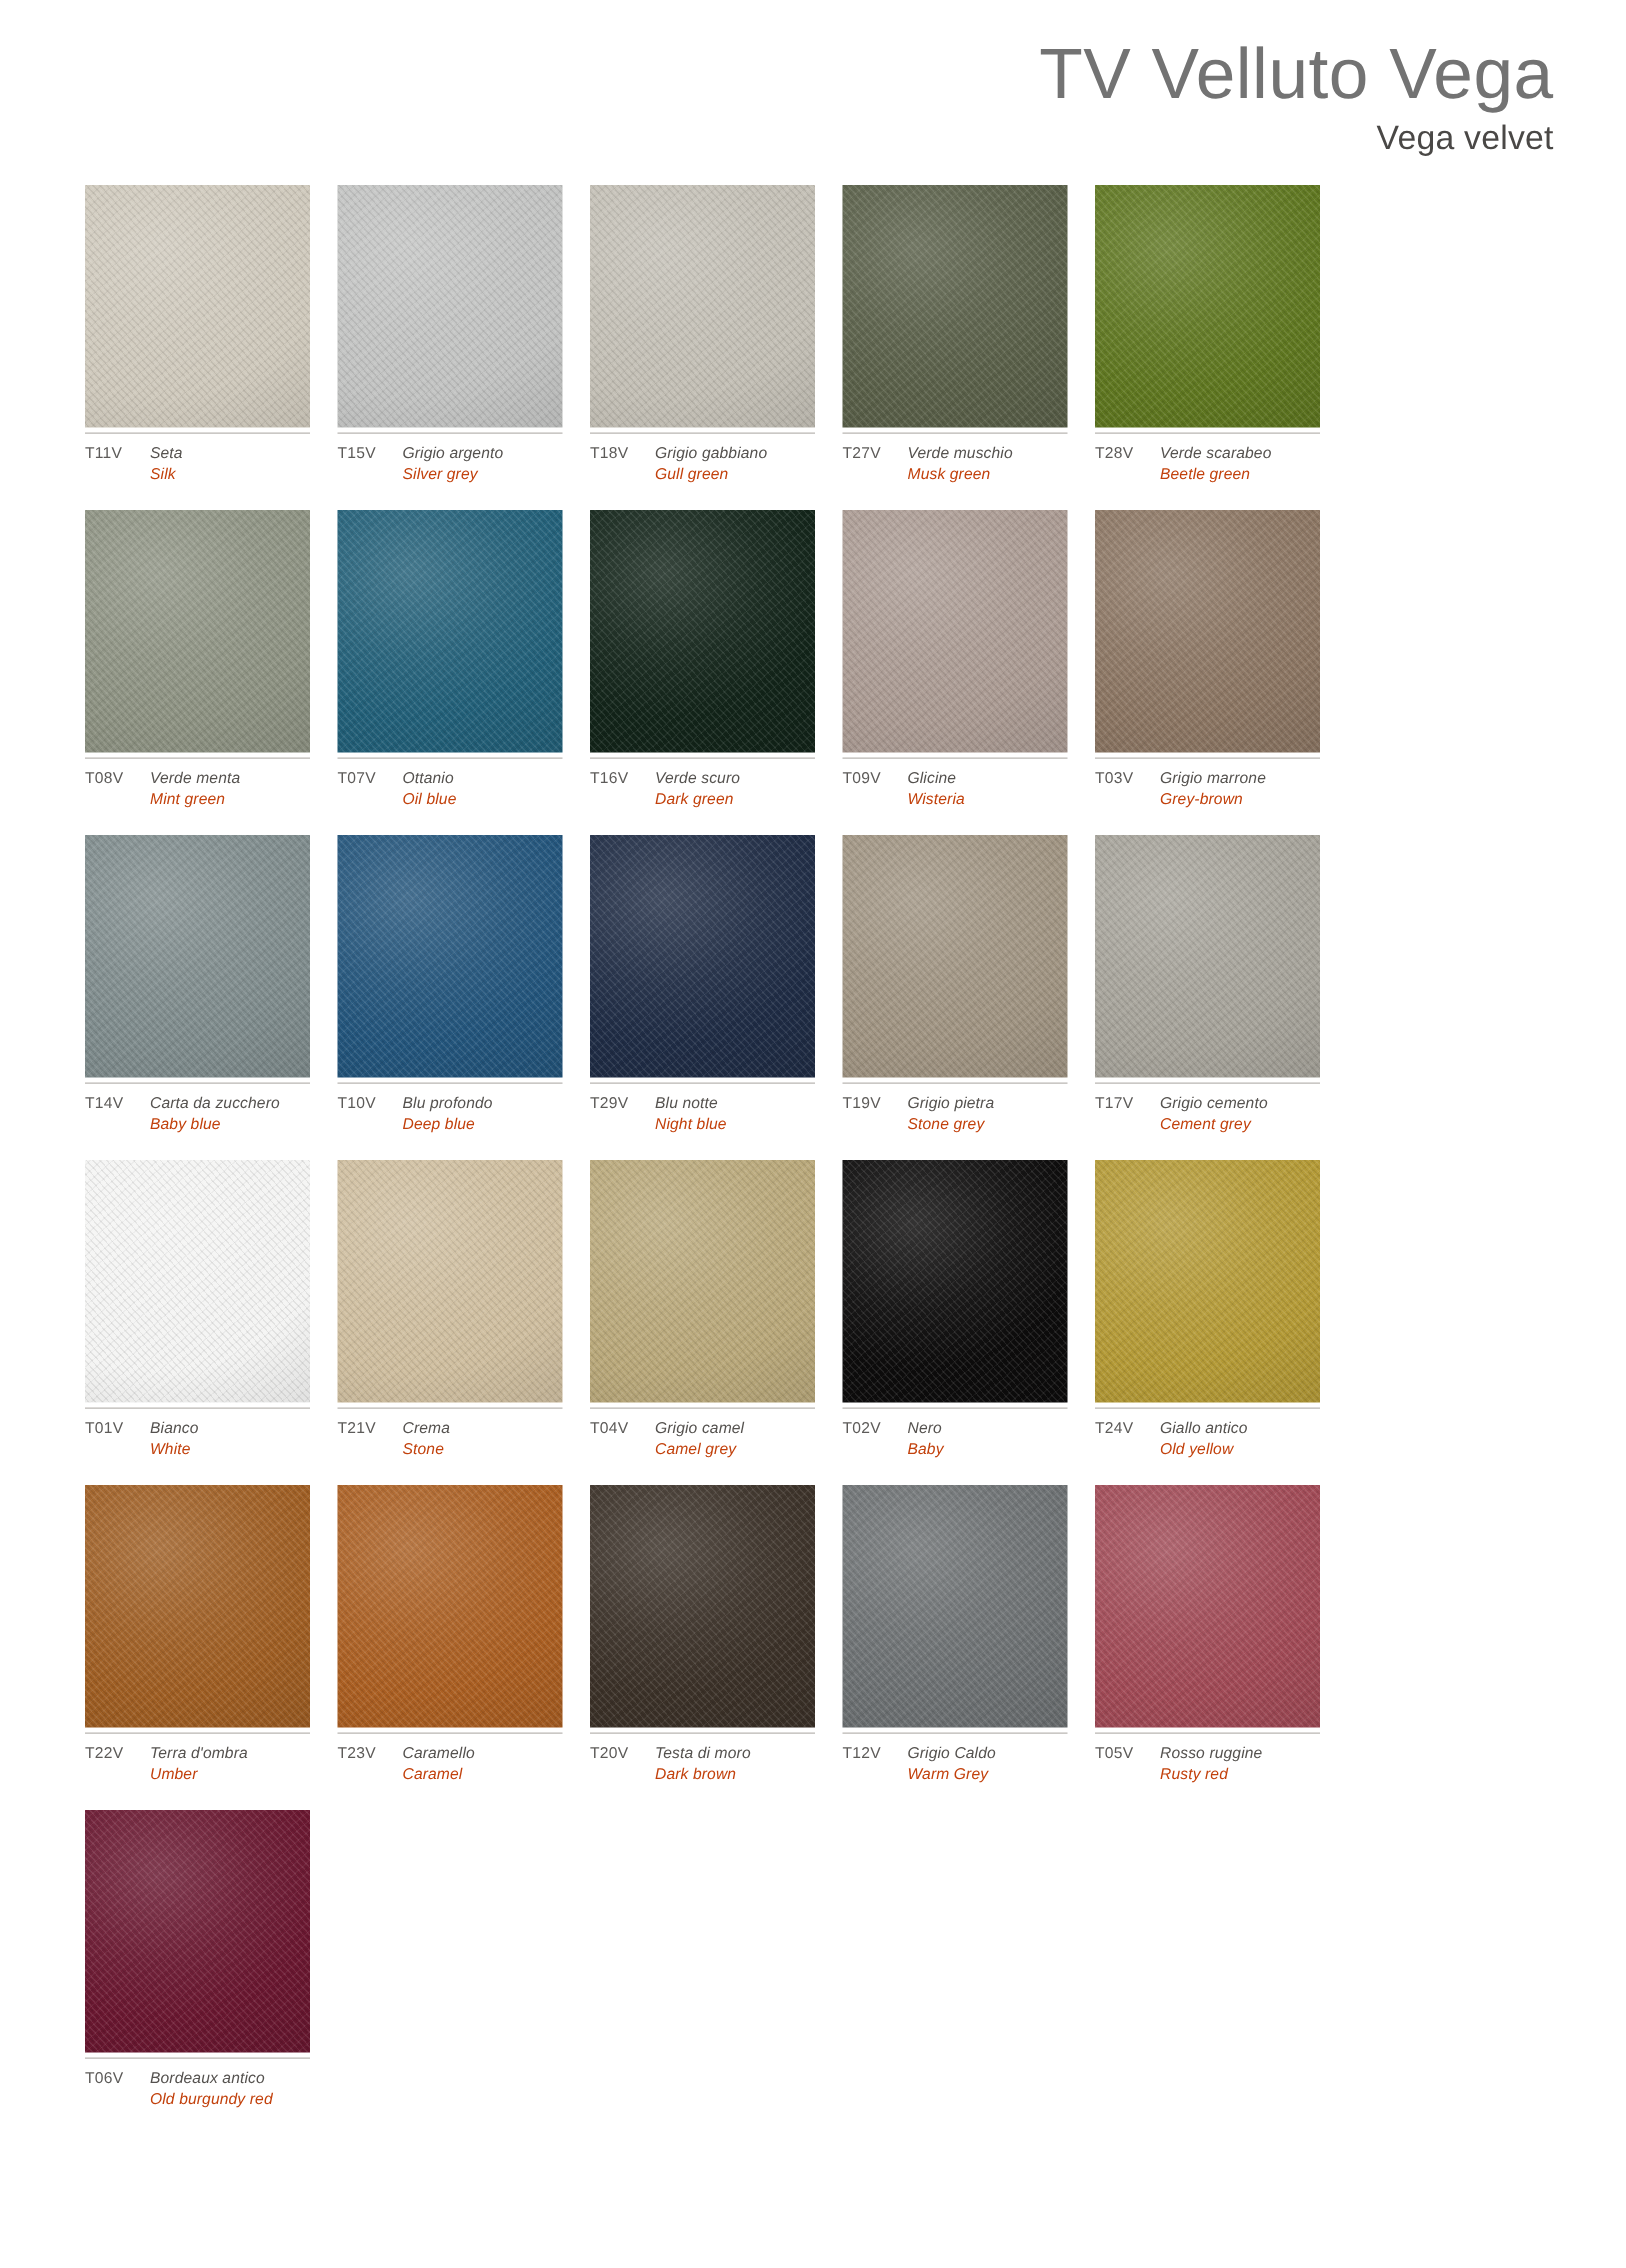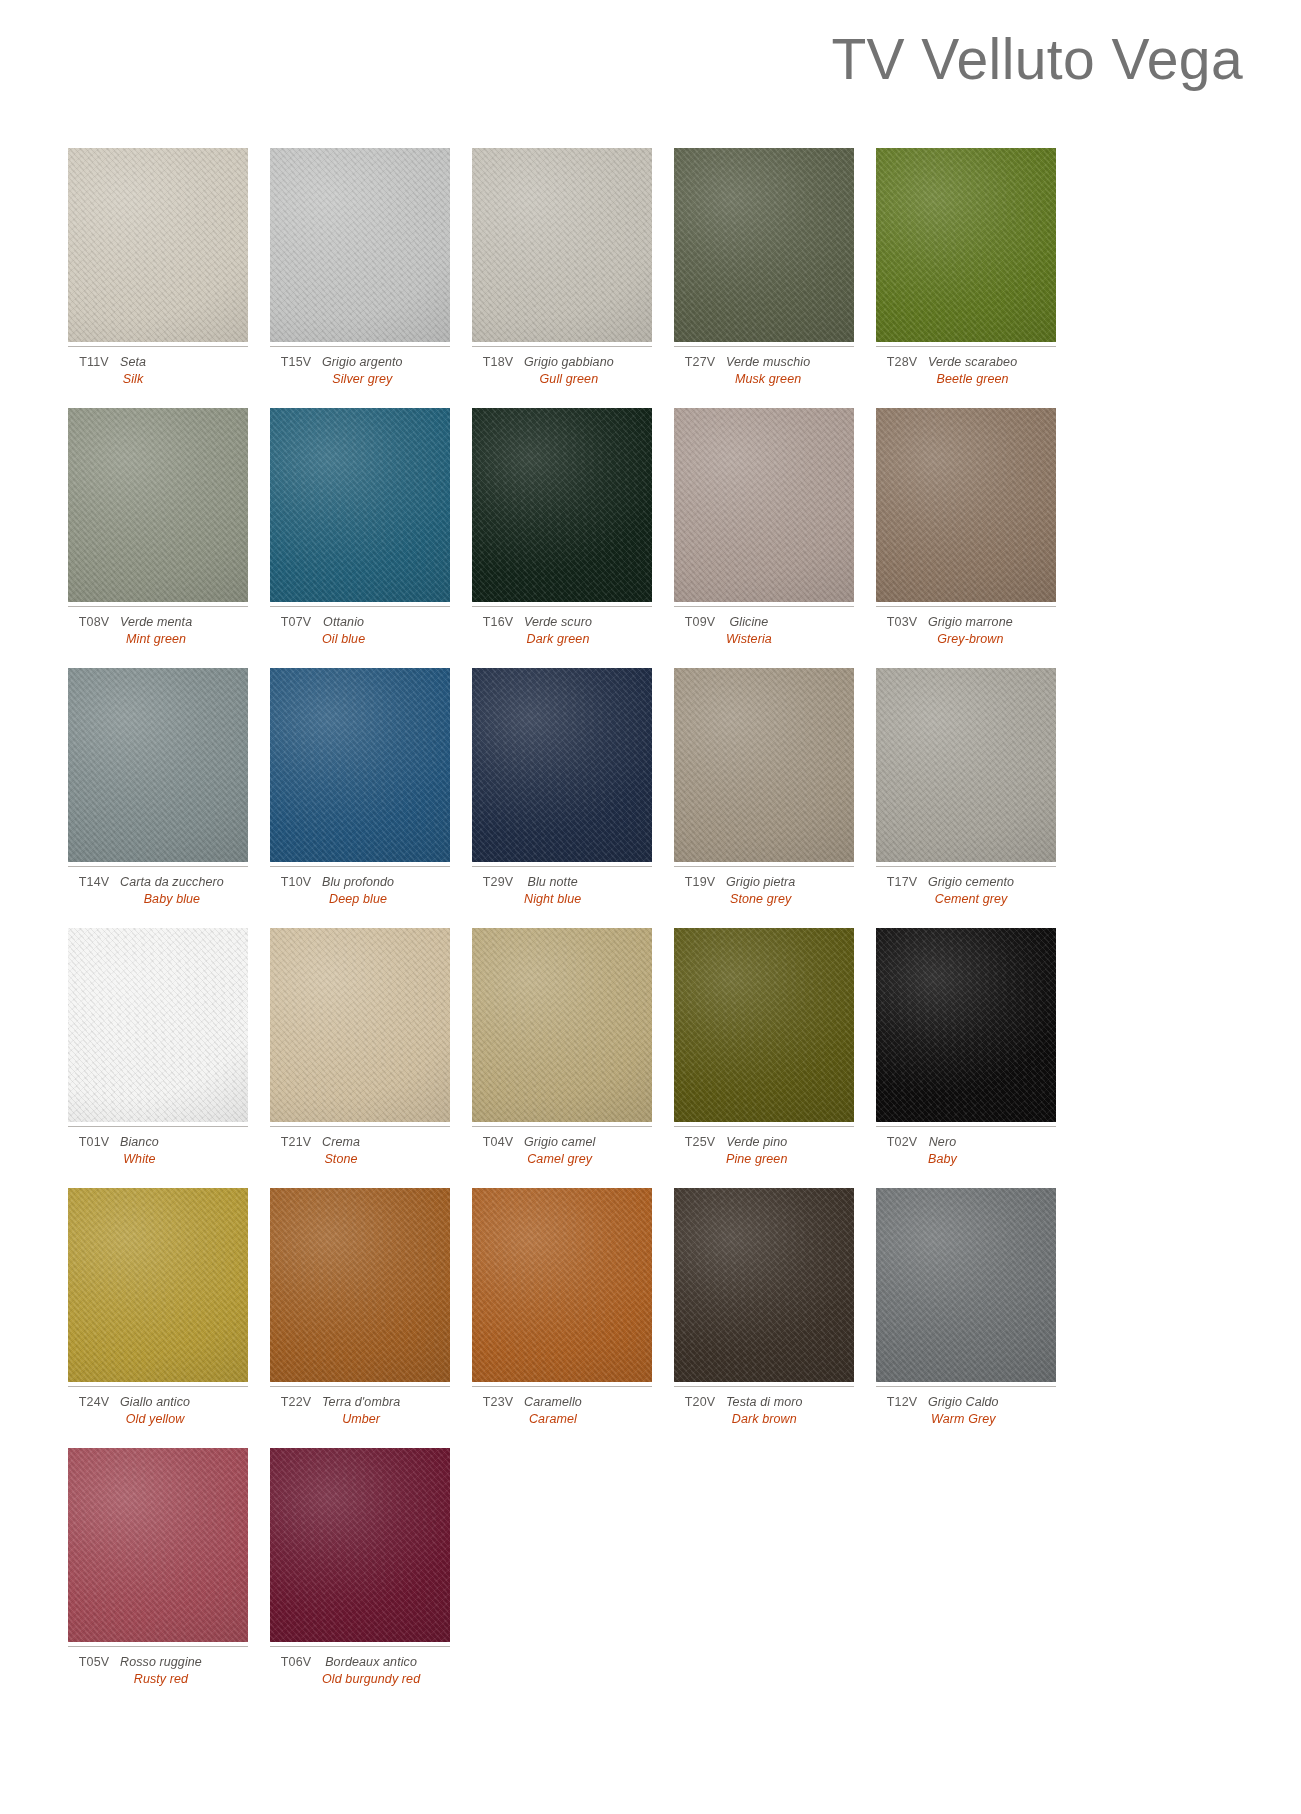--- a/index.html
+++ b/index.html
@@ -119,21 +119,20 @@
     width: 180px;
     height: 1px;
     background: #b9b6b2;
     margin-top: 4px;
   }
 
   .swatch-meta {
     margin-top: 7px;
     display: flex;
     align-items: flex-start;
-    text-align: center;
   }
 
   .swatch-code {
     font-size: 12.5px;
     font-weight: 400;
     color: #5d5b59;
     letter-spacing: 0.2px;
     width: 52px;
     flex: 0 0 52px;
     line-height: 1.32;
@@ -158,20 +157,21 @@
     color: #c2410c;
     letter-spacing: 0.1px;
     white-space: nowrap;
   }
 </style>
 </head>
 <body>
 
 <div class="page-header">
   <div class="title">TV Velluto Vega</div>
+  <div class="subtitle">Vega velvet</div>
 </div>
 
 <div class="swatch-grid">
     <div class="swatch-cell">
       <div class="swatch-chip" style="background: rgb(207, 201, 188);">
         <div class="weave"></div>
         <div class="sheen"></div>
       </div>
       <div class="swatch-divider"></div>
       <div class="swatch-meta">
@@ -414,34 +414,20 @@
       <div class="swatch-divider"></div>
       <div class="swatch-meta">
         <div class="swatch-code">T04V</div>
         <div class="swatch-names">
           <div class="name-it">Grigio camel</div>
           <div class="name-en">Camel grey</div>
         </div>
       </div>
     </div>
     <div class="swatch-cell">
-      <div class="swatch-chip" style="background: rgb(91, 88, 19);">
-        <div class="weave"></div>
-        <div class="sheen"></div>
-      </div>
-      <div class="swatch-divider"></div>
-      <div class="swatch-meta">
-        <div class="swatch-code">T25V</div>
-        <div class="swatch-names">
-          <div class="name-it">Verde pino</div>
-          <div class="name-en">Pine green</div>
-        </div>
-      </div>
-    </div>
-    <div class="swatch-cell">
       <div class="swatch-chip" style="background: rgb(13, 12, 12);">
         <div class="weave"></div>
         <div class="sheen"></div>
       </div>
       <div class="swatch-divider"></div>
       <div class="swatch-meta">
         <div class="swatch-code">T02V</div>
         <div class="swatch-names">
           <div class="name-it">Nero</div>
           <div class="name-en">Baby</div>

